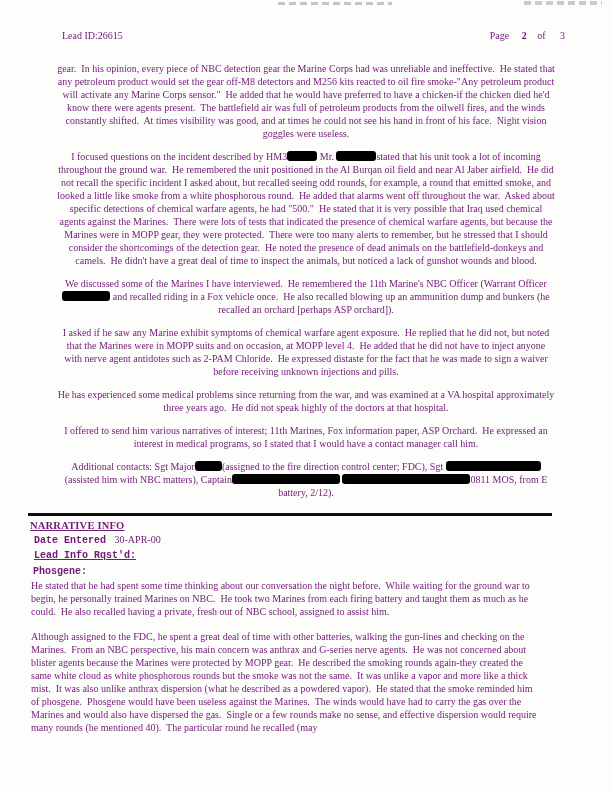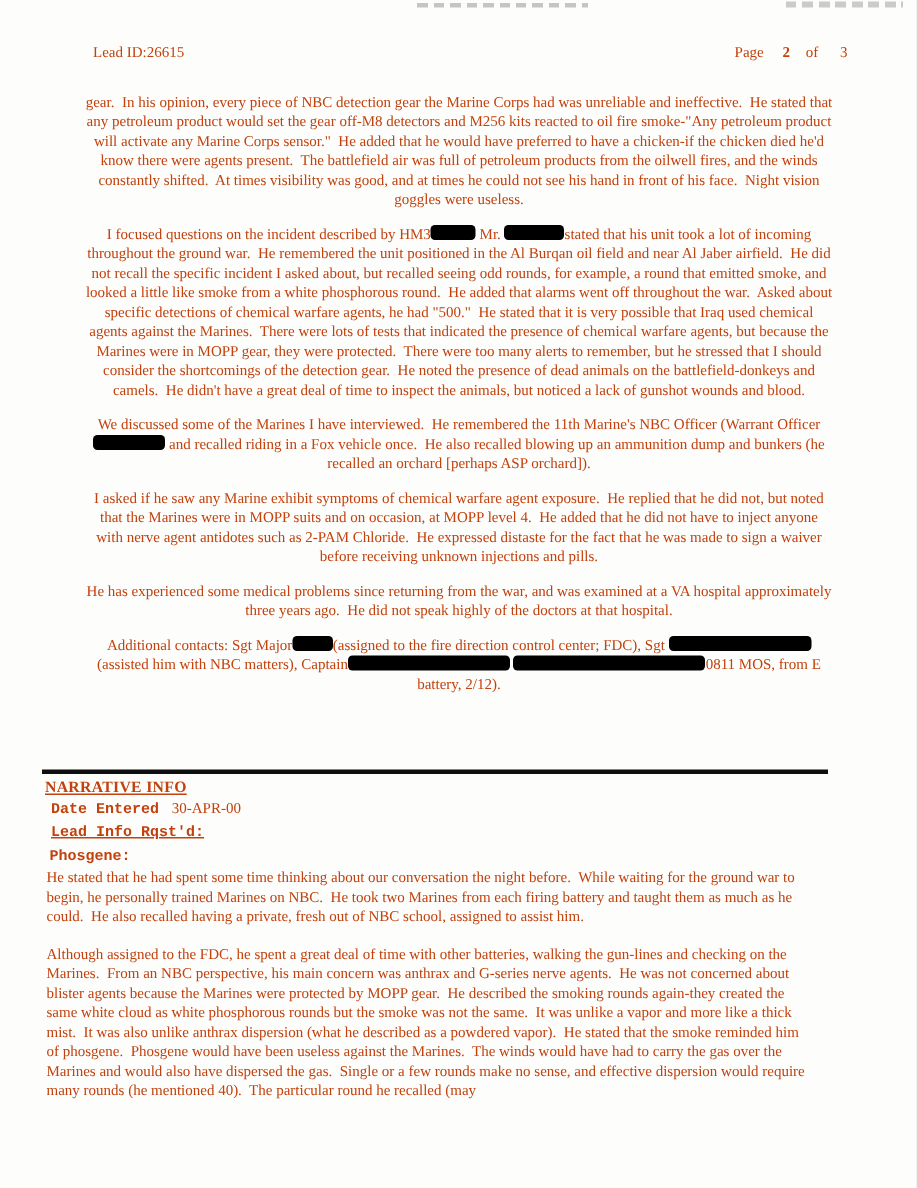--- a/index.html
+++ b/index.html
@@ -3,21 +3,21 @@
 <meta charset="utf-8">
 <style>
   html, body { margin: 0; padding: 0; background: #e8e8e8; }
   .sheet {
     position: relative;
     width: 611px;
     height: 792px;
     background: #fdfdfc;
     overflow: hidden;
     font-family: "Liberation Serif", "DejaVu Serif", serif;
-    color: #c2410c;
+    color: #701a75;
     -webkit-font-smoothing: antialiased;
   }
   
   .artifact {
     position: absolute;
     background: repeating-linear-gradient(90deg, #8d8d8d 0 7px, transparent 7px 11px);
     opacity: 0.5;
   }
   .artifact.a1 { left: 278px; top: 2px; width: 114px; height: 3px; }
   .artifact.a2 { left: 524px; top: 1px; width: 78px; height: 4px; opacity: 0.45; }
@@ -97,20 +97,21 @@
       <span class="pi-tot">3</span>
     </span>
   </div>
 
   <div class="body-text">
     <p>gear.  In his opinion, every piece of NBC detection gear the Marine Corps had was unreliable and ineffective.  He stated that any petroleum product would set the gear off-M8 detectors and M256 kits reacted to oil fire smoke-"Any petroleum product will activate any Marine Corps sensor."  He added that he would have preferred to have a chicken-if the chicken died he'd know there were agents present.  The battlefield air was full of petroleum products from the oilwell fires, and the winds constantly shifted.  At times visibility was good, and at times he could not see his hand in front of his face.  Night vision goggles were useless.</p>
     <p>I focused questions on the incident described by HM3<span class="redaction" style="width: 30px;"></span> Mr. <span class="redaction" style="width: 40px;"></span>stated that his unit took a lot of incoming throughout the ground war.  He remembered the unit positioned in the Al Burqan oil field and near Al Jaber airfield.  He did not recall the specific incident I asked about, but recalled seeing odd rounds, for example, a round that emitted smoke, and looked a little like smoke from a white phosphorous round.  He added that alarms went off throughout the war.  Asked about specific detections of chemical warfare agents, he had "500."  He stated that it is very possible that Iraq used chemical agents against the Marines.  There were lots of tests that indicated the presence of chemical warfare agents, but because the Marines were in MOPP gear, they were protected.  There were too many alerts to remember, but he stressed that I should consider the shortcomings of the detection gear.  He noted the presence of dead animals on the battlefield-donkeys and camels.  He didn't have a great deal of time to inspect the animals, but noticed a lack of gunshot wounds and blood.</p>
     <p>We discussed some of the Marines I have interviewed.  He remembered the 11th Marine's NBC Officer (Warrant Officer<span class="redaction" style="width: 48px;"></span> and recalled riding in a Fox vehicle once.  He also recalled blowing up an ammunition dump and bunkers (he recalled an orchard [perhaps ASP orchard]).</p>
     <p>I asked if he saw any Marine exhibit symptoms of chemical warfare agent exposure.  He replied that he did not, but noted that the Marines were in MOPP suits and on occasion, at MOPP level 4.  He added that he did not have to inject anyone with nerve agent antidotes such as 2-PAM Chloride.  He expressed distaste for the fact that he was made to sign a waiver before receiving unknown injections and pills.</p>
     <p>He has experienced some medical problems since returning from the war, and was examined at a VA hospital approximately three years ago.  He did not speak highly of the doctors at that hospital.</p>
+    <p>I offered to send him various narratives of interest; 11th Marines, Fox information paper, ASP Orchard.  He expressed an interest in medical programs, so I stated that I would have a contact manager call him.</p>
     <p>Additional contacts: Sgt Major<span class="redaction" style="width: 27px;"></span>(assigned to the fire direction control center; FDC), Sgt <span class="redaction" style="width: 95px;"></span>(assisted him with NBC matters), Captain<span class="redaction" style="width: 108px;"></span> <span class="redaction" style="width: 128px;"></span>0811 MOS, from E battery, 2/12).</p>
   </div>
 
   <div class="narr">
     <div class="rule"></div>
     <div class="sec-h">NARRATIVE INFO</div>
     <div class="frow">
       <span class="flabel">Date Entered</span>
       <span class="fvalue">30-APR-00</span>
     </div>

